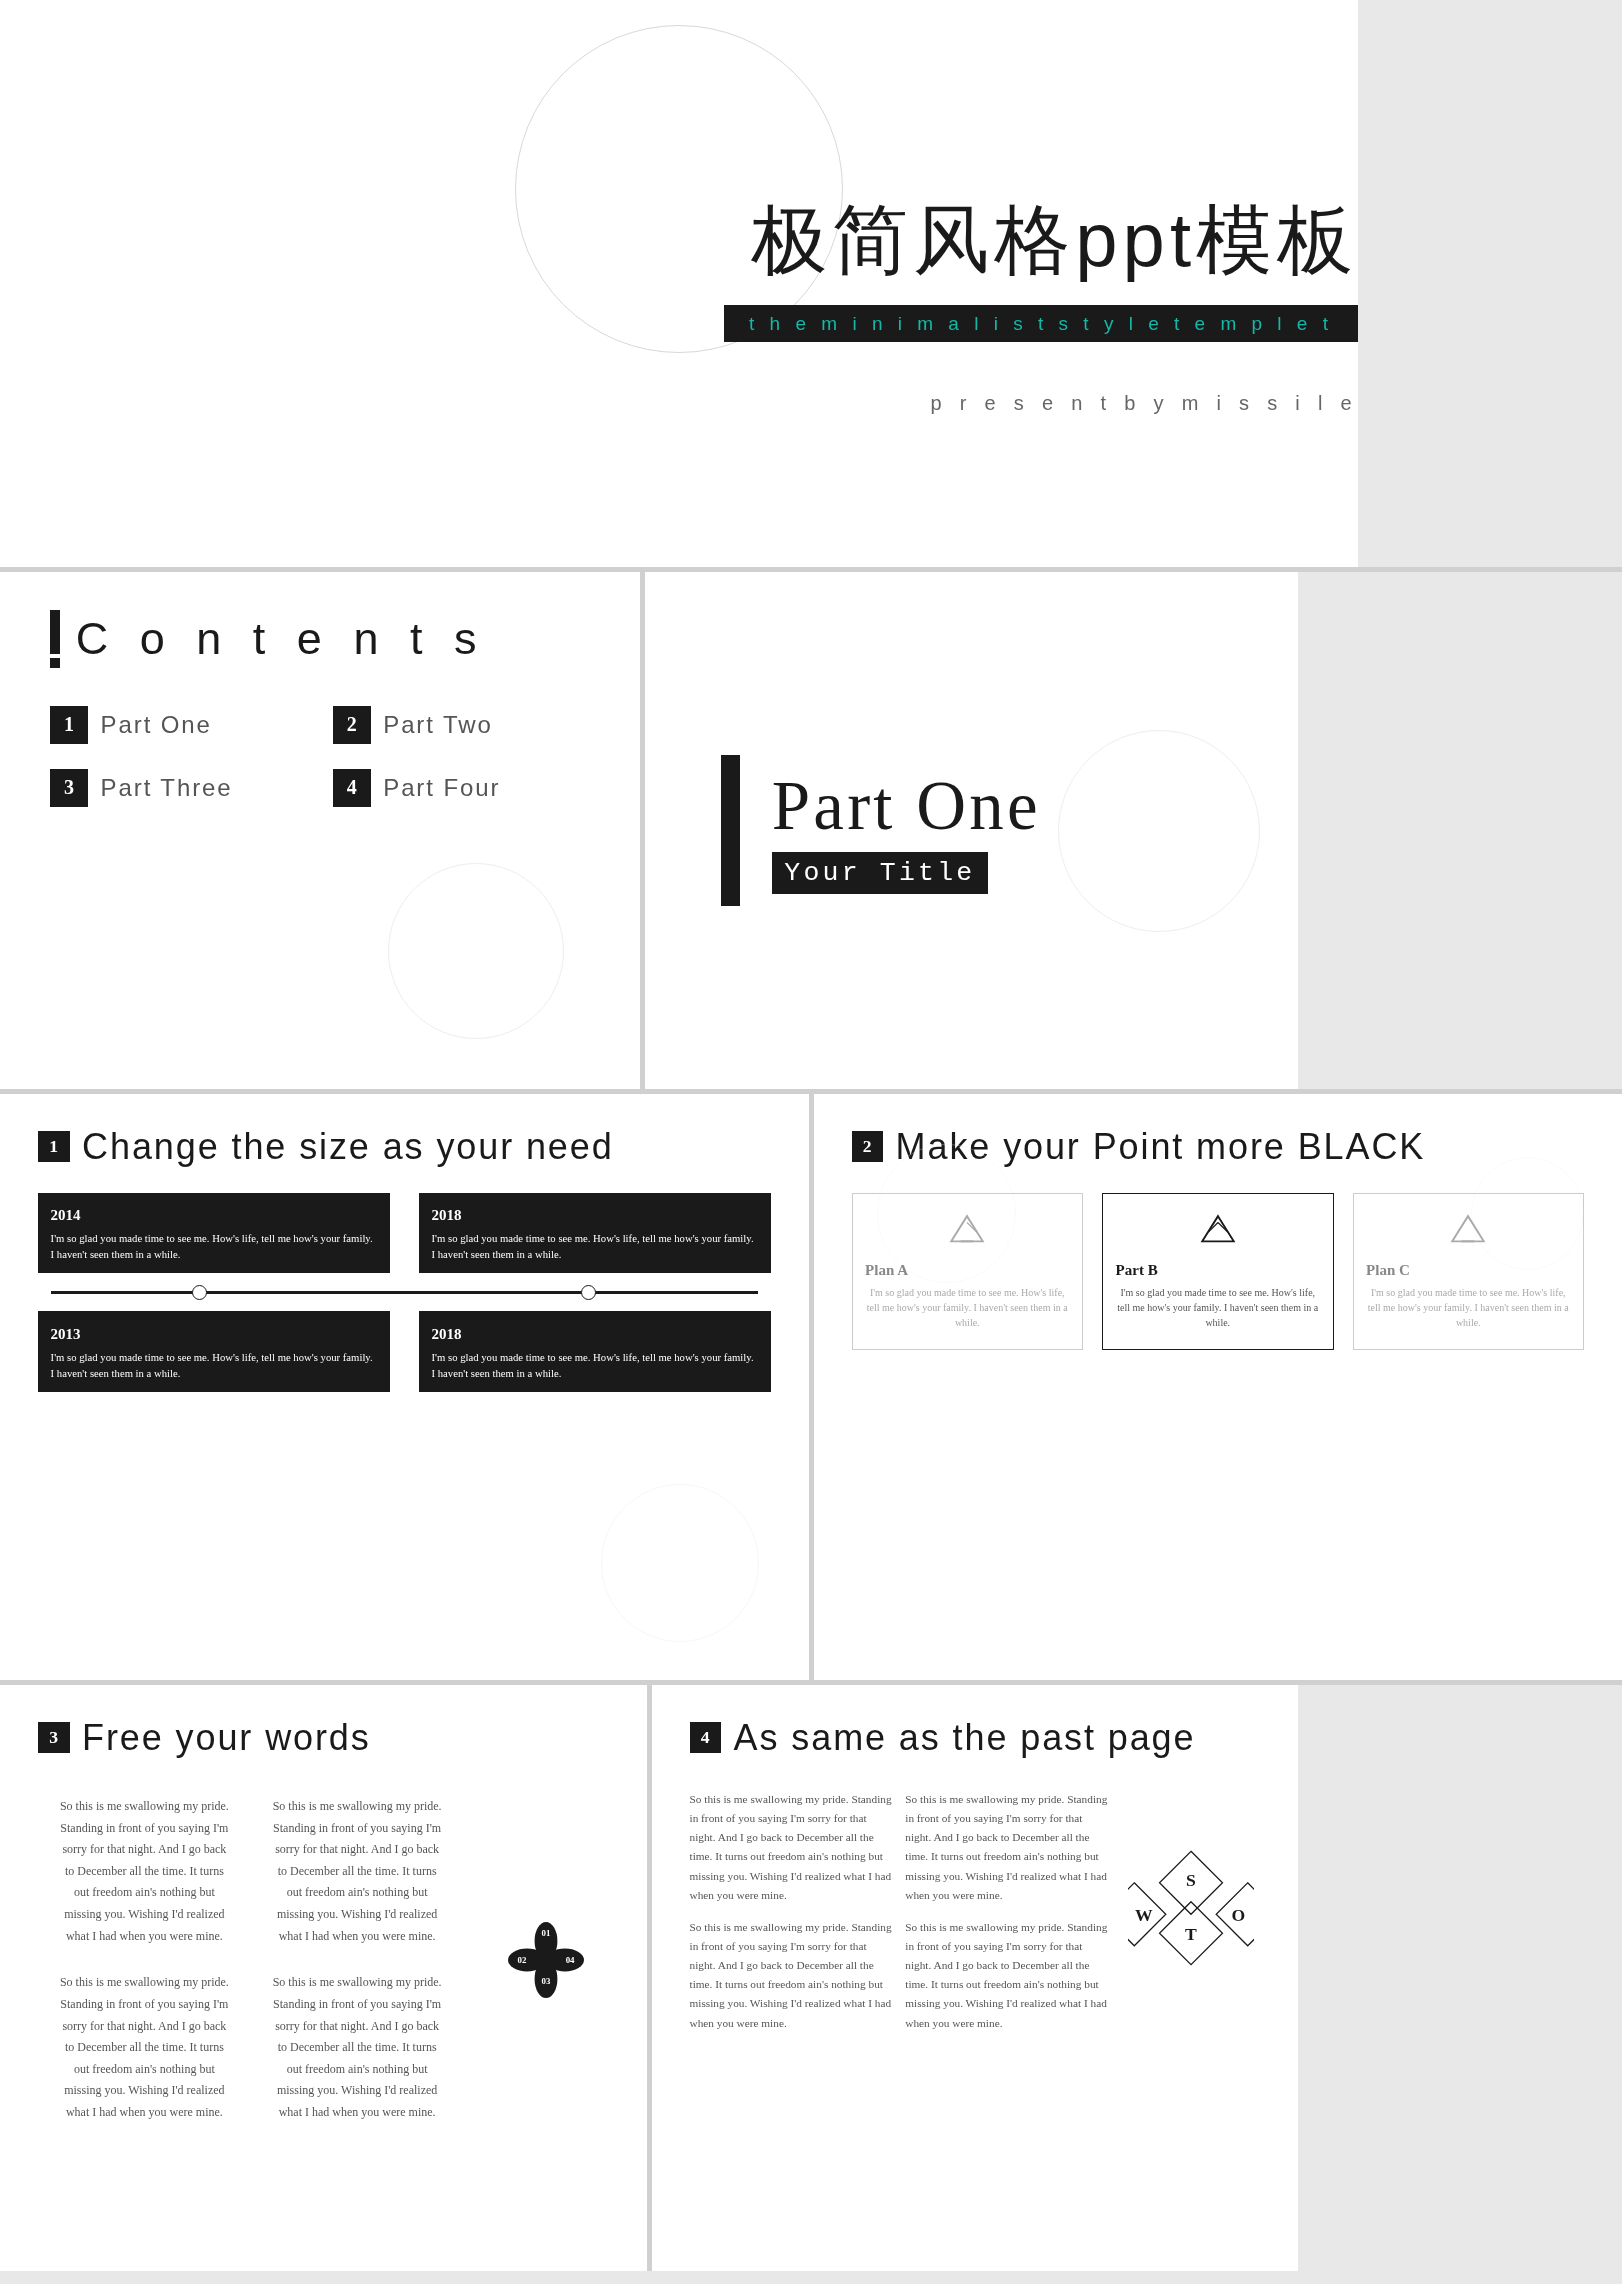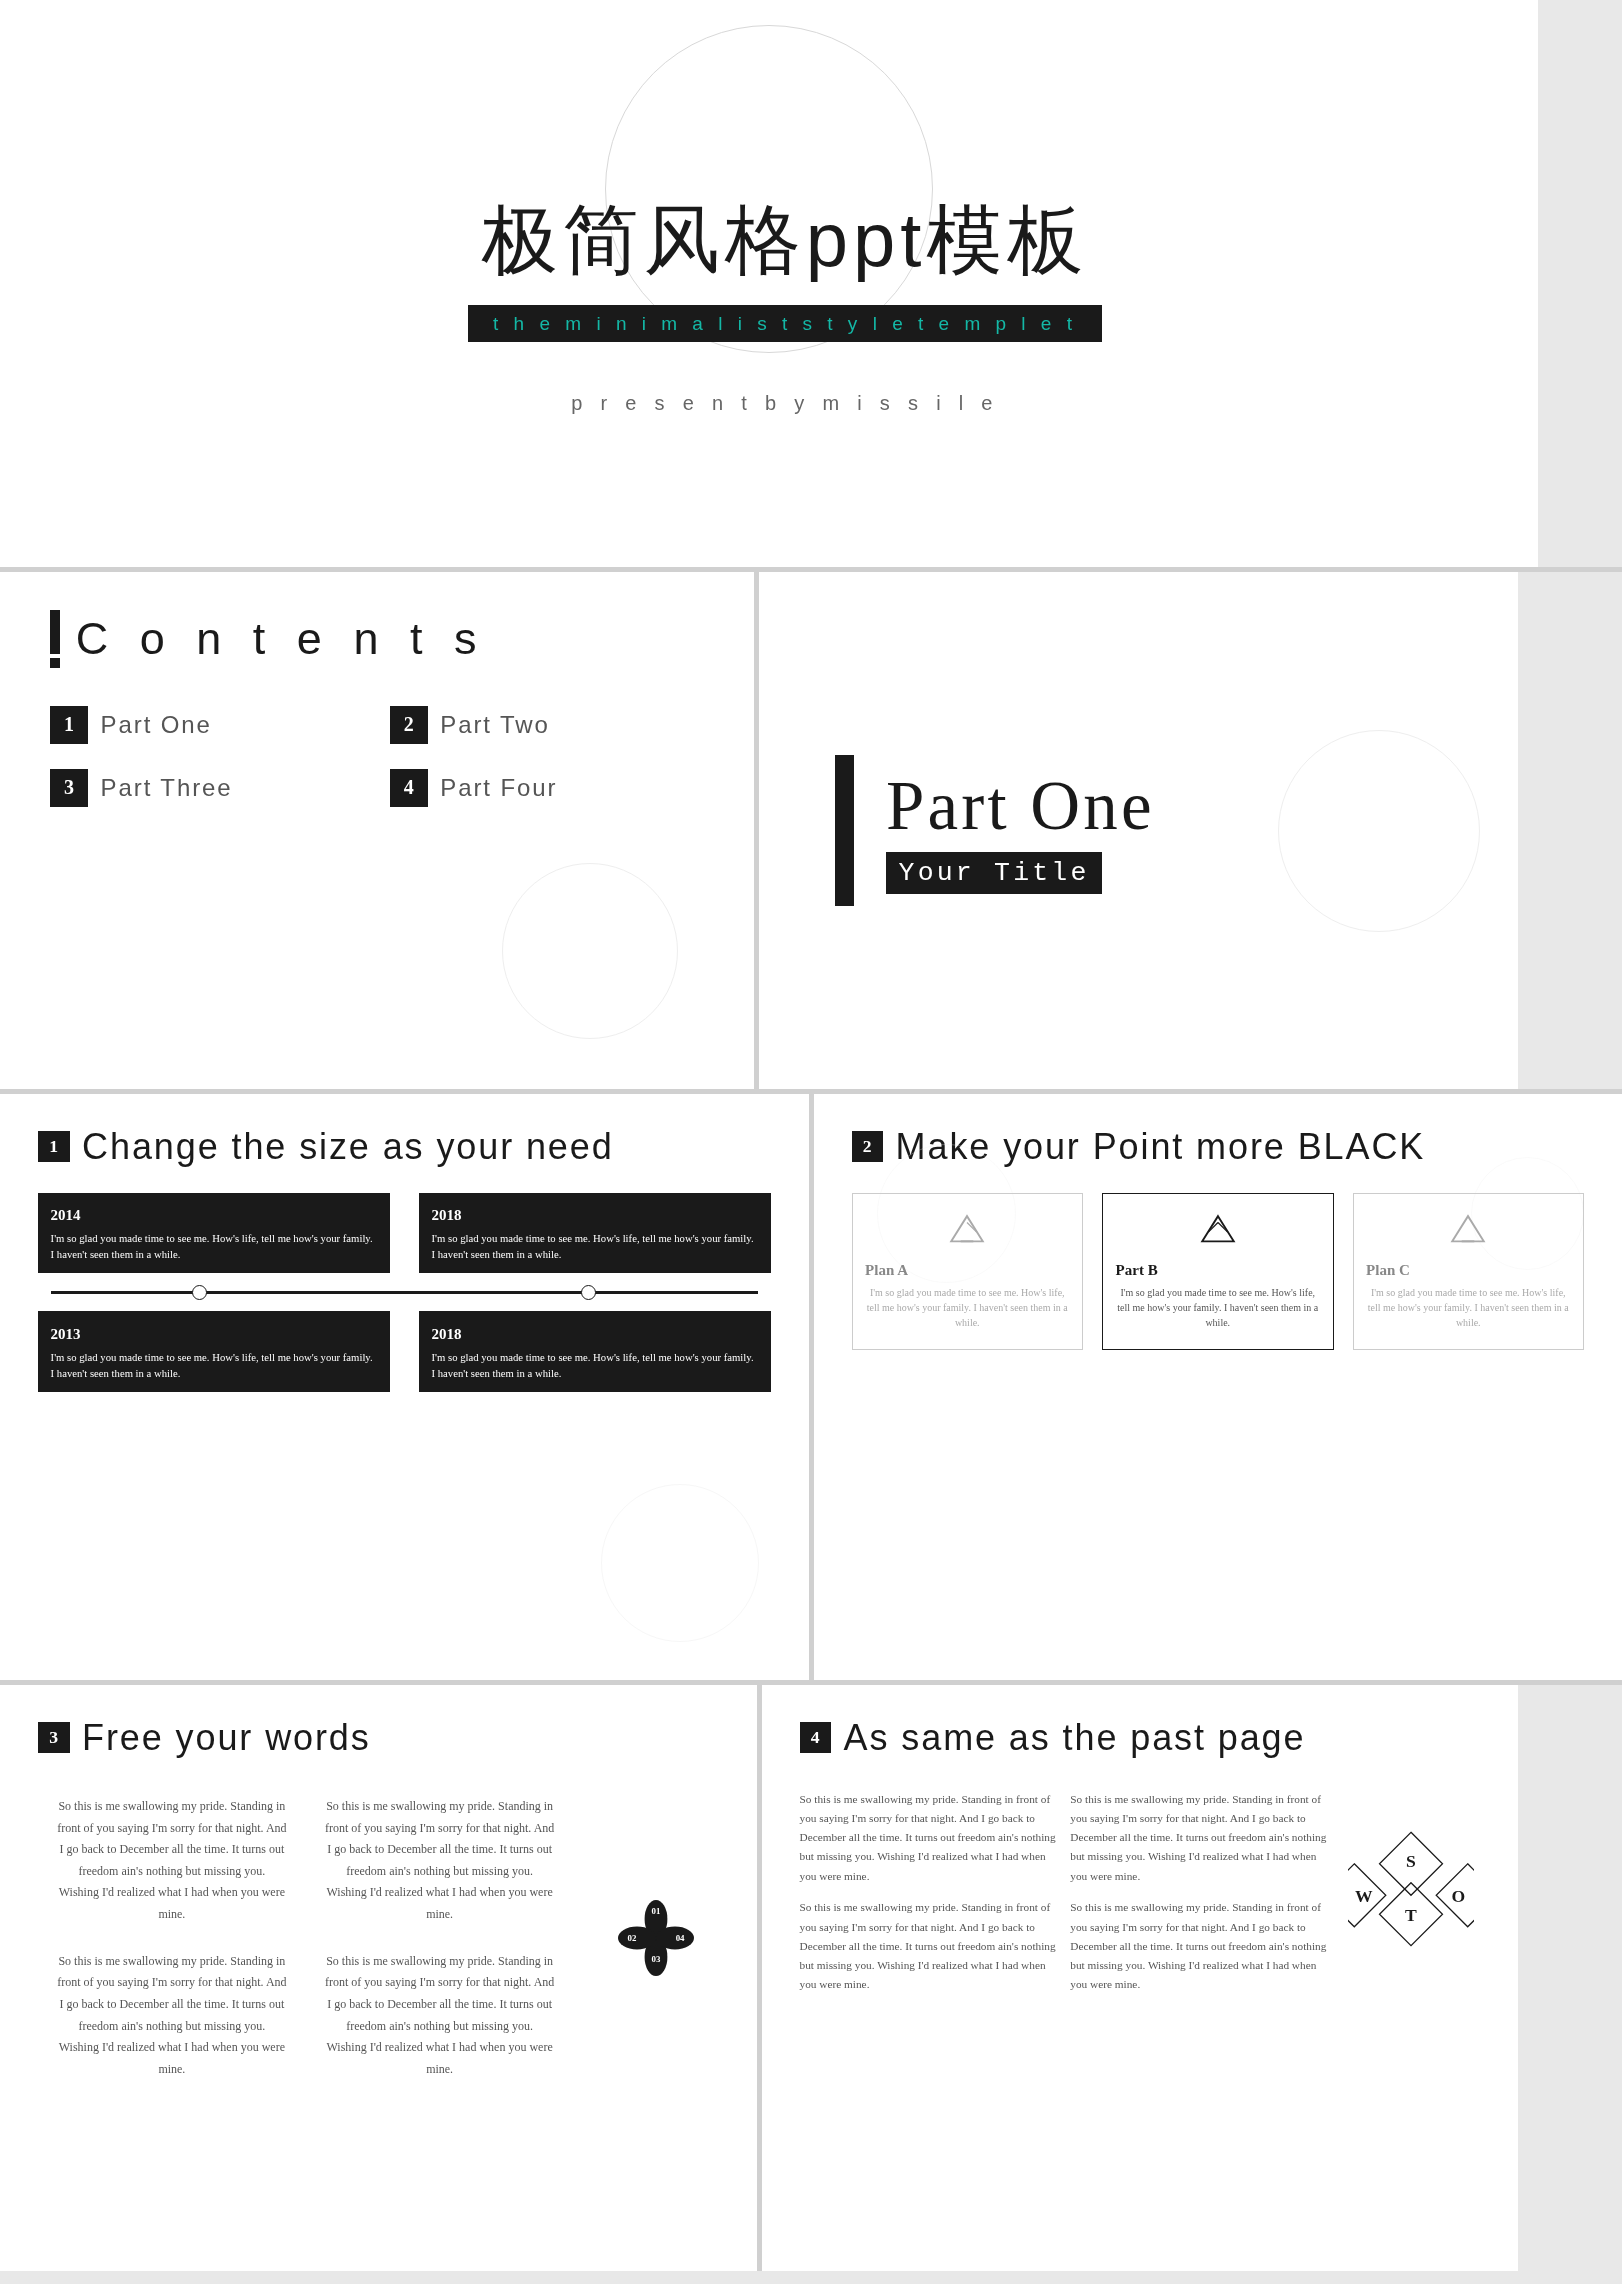--- a/index.html
+++ b/index.html
@@ -11,26 +11,26 @@
     }
 
     .page {
       background: #ffffff;
       position: relative;
       overflow: hidden;
     }
 
     
     .slide-title {
-      width: 1538px;
+      width: 1358px;
       height: 567px;
       background: #ffffff;
       display: flex;
       flex-direction: column;
-      align-items: center;
+      align-items: flex-end;
       justify-content: center;
       position: relative;
       padding-left: 32px;
     }
 
     .circle-bg {
       position: absolute;
       top: 25px;
       left: 50%;
       transform: translateX(-50%);
@@ -78,21 +78,21 @@
     
     .row-separator {
       width: 1622px;
       height: 5px;
       background: #d0d0d0;
     }
 
     
     .slides-row {
       display: flex;
-      width: 1518px;
+      width: 1298px;
     }
 
     .slide-half {
       width: 811px;
       position: relative;
       overflow: hidden;
     }
 
     .slide-divider-v {
       width: 5px;

